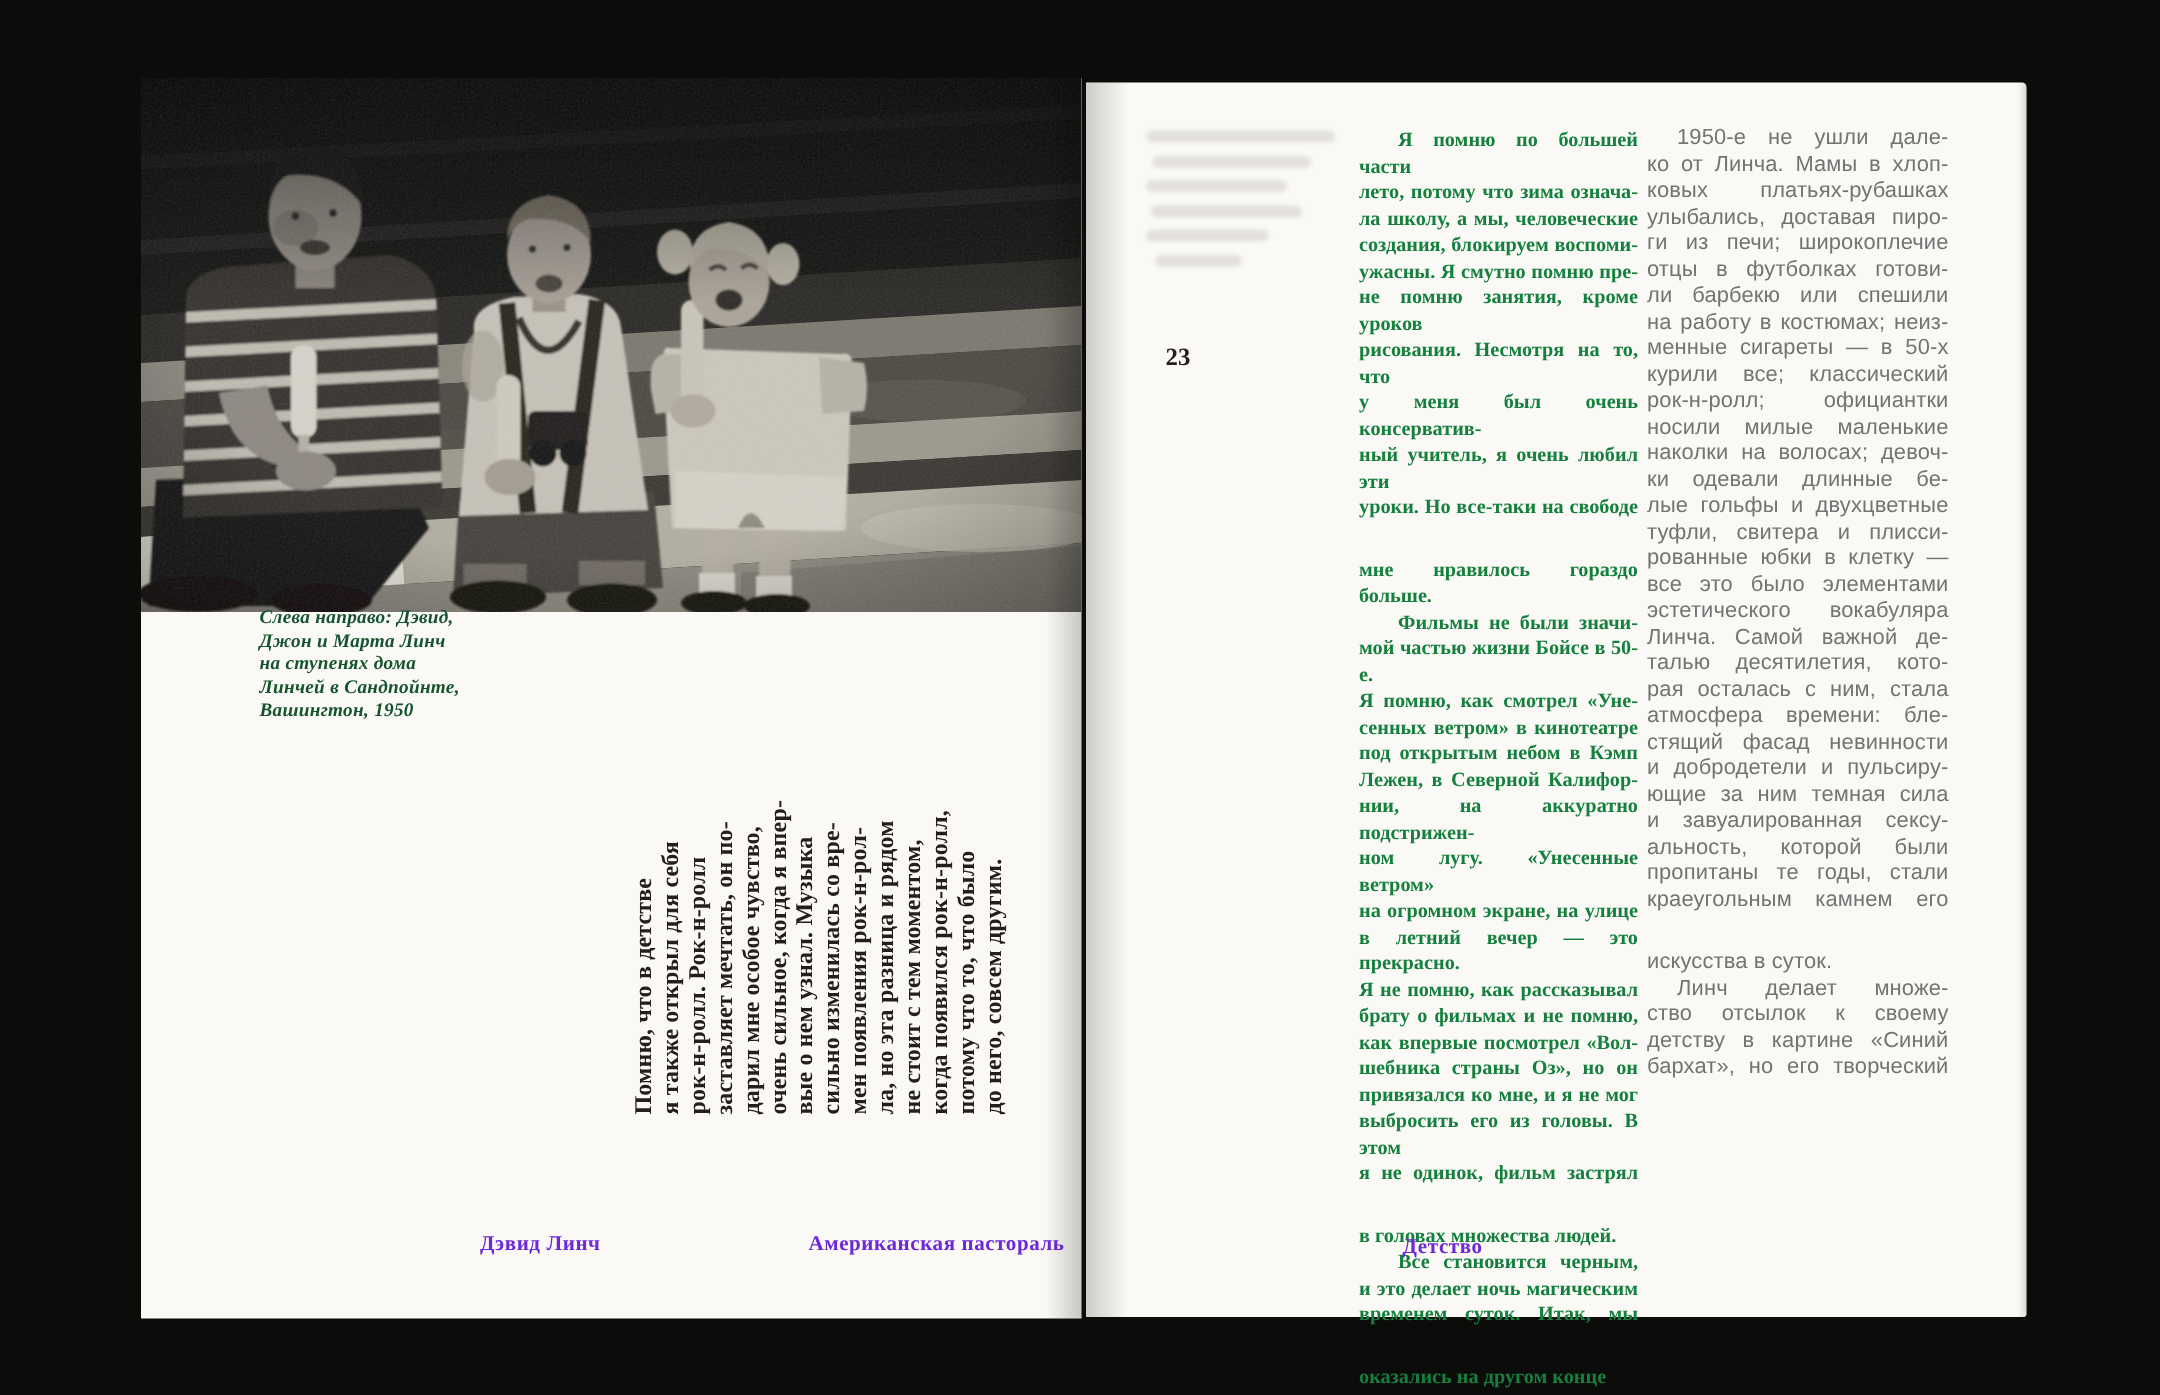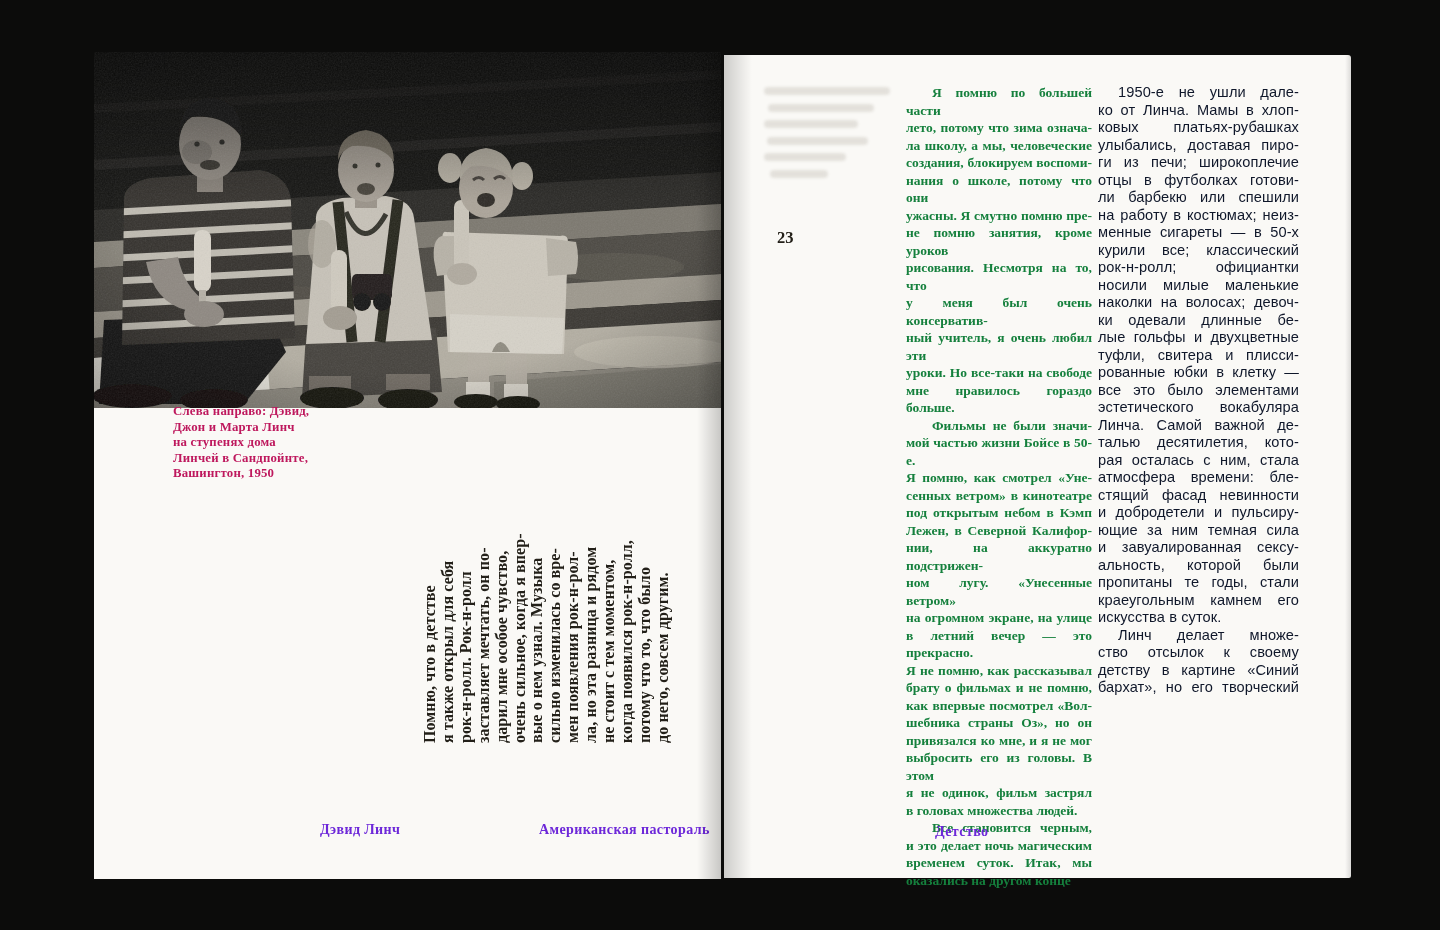--- a/index.html
+++ b/index.html
@@ -12,21 +12,21 @@
       background:linear-gradient(to right,rgba(0,0,0,0),rgba(0,0,0,0.20));}
   .gutter-shade-r{position:absolute;left:0;top:0;bottom:0;width:28px;
       background:linear-gradient(to right,rgba(0,0,0,0.18),rgba(0,0,0,0));}
   .page-edge-r{position:absolute;right:0;top:0;bottom:0;width:8px;
       background:linear-gradient(to left,rgba(0,0,0,0.12),rgba(0,0,0,0) 75%);}
   
   .photo{position:absolute;left:0;top:0;width:627px;height:356px;overflow:hidden;}
   .photo svg{display:block;}
   
   .caption{position:absolute;left:79px;top:352px;width:160px;
-      font-size:12.8px;line-height:15.6px;font-weight:700;color:#be185d;letter-spacing:.2px;}
+      font-size:12.8px;line-height:15.6px;font-weight:700;color:#14532d;letter-spacing:.2px;font-style:italic;}
   
   .pullquote-box{position:absolute;left:327px;top:425px;width:252px;height:266px;}
   .pullquote{position:absolute;left:0;top:0;width:266px;height:252px;
       transform:rotate(-90deg) translateX(-266px);transform-origin:top left;
       font-size:16px;line-height:17.9px;font-weight:700;color:#232019;letter-spacing:.1px;}
   
   .footer-item{position:absolute;font-size:14px;font-weight:700;color:#6d28d9;letter-spacing:.4px;}
   .f-author{left:226px;top:770px;}
   .f-title{left:409px;top:770px;margin-left:36px;}
   .f-chapter{left:211px;top:769px;}
@@ -39,23 +39,23 @@
   .ghost i:nth-child(2){width:106px;margin-left:4px;}
   .ghost i:nth-child(3){width:94px;}
   .ghost i:nth-child(4){width:101px;margin-left:3px;}
   .ghost i:nth-child(5){width:82px;}
   .ghost i:nth-child(6){width:58px;margin-left:6px;}
   
   .col{position:absolute;top:29px;}
   .col-serif{left:182px;width:186px;font-size:13.5px;line-height:17.5px;
       font-weight:600;color:#15803d;}
   .col-sans{left:374px;width:201px;font-family:"Liberation Sans","DejaVu Sans",sans-serif;
-      font-size:14.6px;line-height:17.5px;color:#0f172a;letter-spacing:.1px;}
+      font-size:14.6px;line-height:17.5px;color:#737373;letter-spacing:.1px;}
   .justify .tl{text-align:justify;text-align-last:justify;}
-  .justify .tl.endl{text-align-last:left;}
+  .justify .tl.endl{text-align-last:left;margin-top:24px;}
   .col-serif .ind{text-indent:26px;}
   .col-sans .ind{text-indent:20px;}
   .pullquote .tl,.caption .tl{white-space:nowrap;}
 </style>
 </head>
 <body>
 
 <div class="stage">
 
   <div class="page page-left">
@@ -227,21 +227,20 @@
         <i></i>
     </div>
 
     <div class="page-number">23</div>
 
     <div class="col col-serif justify">
         <div class="tl ind">Я помню по большей части</div>
         <div class="tl">лето, потому что зима означа-</div>
         <div class="tl">ла школу, а мы, человеческие</div>
         <div class="tl">создания, блокируем воспоми-</div>
-        <div class="tl">нания о школе, потому что они</div>
         <div class="tl">ужасны. Я смутно помню пре-</div>
         <div class="tl">не помню занятия, кроме уроков</div>
         <div class="tl">рисования. Несмотря на то, что</div>
         <div class="tl">у меня был очень консерватив-</div>
         <div class="tl">ный учитель, я очень любил эти</div>
         <div class="tl">уроки. Но все-таки на свободе</div>
         <div class="tl endl">мне нравилось гораздо больше.</div>
         <div class="tl ind">Фильмы не были значи-</div>
         <div class="tl">мой частью жизни Бойсе в 50-е.</div>
         <div class="tl">Я помню, как смотрел «Уне-</div>

